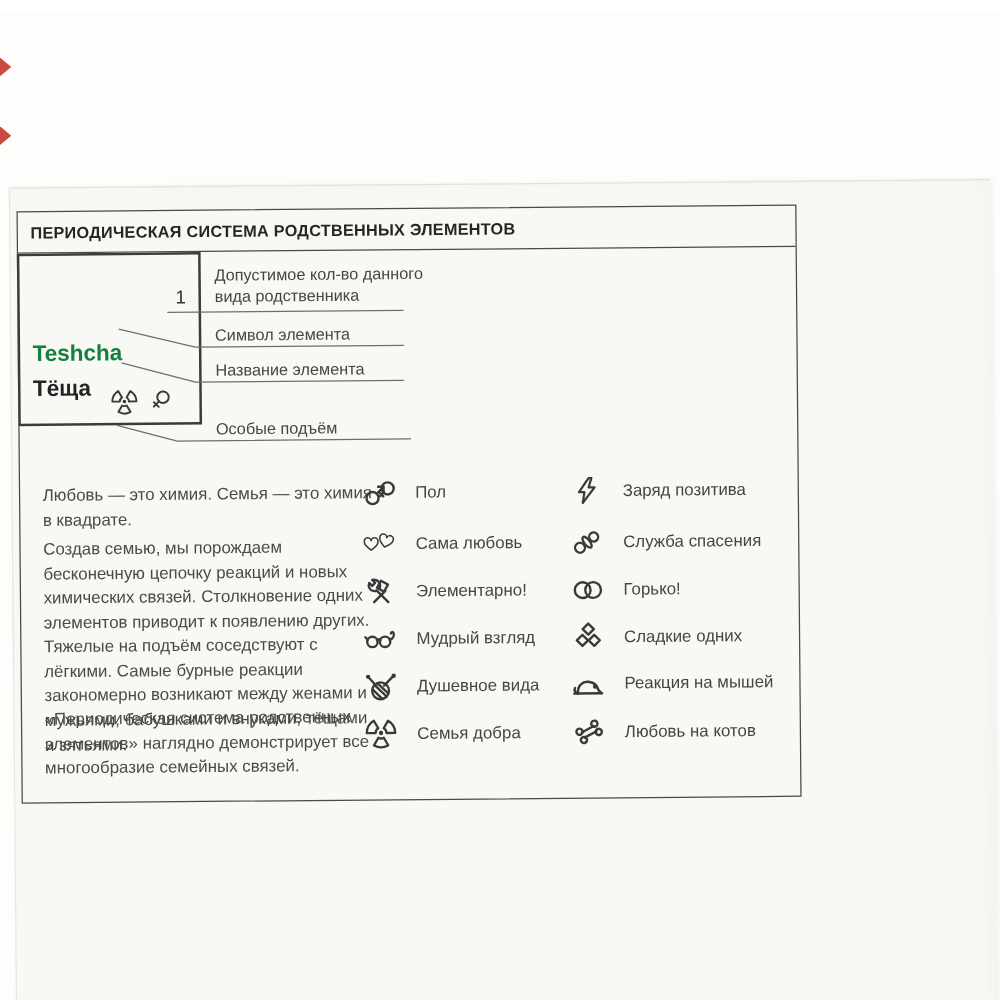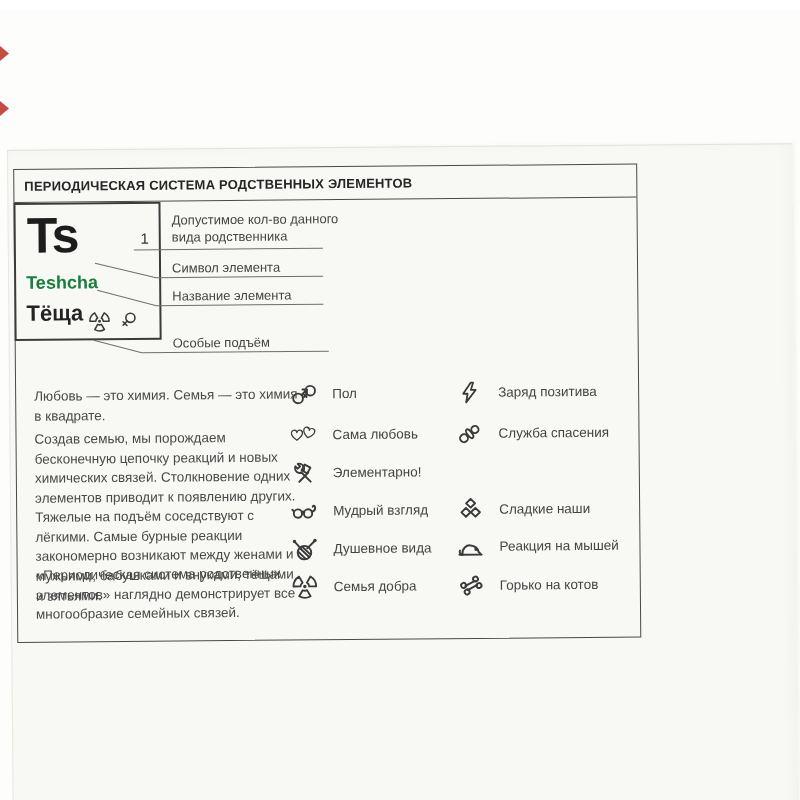--- a/index.html
+++ b/index.html
@@ -18,21 +18,21 @@
               display:flex;align-items:center;}
   .header-row .t{font-size:13px;font-weight:bold;color:#262626;letter-spacing:.2px;
                  padding-left:10px;}
   
   .ts-cell{position:absolute;left:-1px;top:33px;width:147px;height:138px;
            border:2px solid #3b3b3b;box-sizing:border-box;background:#f8f8f5;}
   .ts-symbol{position:absolute;left:11px;top:2px;font-size:50px;font-weight:800;
              letter-spacing:-2px;color:#1d1d1d;}
   .ts-count{position:absolute;right:10px;top:26px;font-size:15px;color:#333;}
   .ts-latin{position:absolute;left:10px;top:68px;font-size:18px;font-weight:bold;color:#15803d;}
-  .ts-cyr{position:absolute;left:10px;top:96px;font-size:22px;font-weight:bold;color:#232323;}
+  .ts-cyr{position:absolute;left:10px;top:96px;font-size:18px;font-weight:bold;color:#232323;}
   .ts-icons{position:absolute;left:72px;top:106px;display:flex;gap:6px;align-items:center;}
   
   .ann{position:absolute;font-size:13px;color:#454545;line-height:1.3;}
   .ann-lines{position:absolute;left:0;top:33px;pointer-events:none;}
   
   .intro{position:absolute;left:18px;width:264px;font-size:13.5px;line-height:1.45;color:#4a4a4a;}
   
   .legend-item{position:absolute;height:30px;display:flex;align-items:center;}
   .legend-item .ic{width:30px;display:flex;justify-content:center;align-items:center;}
   .legend-item .lb{margin-left:14px;font-size:13.5px;color:#454545;white-space:nowrap;}
@@ -57,21 +57,20 @@
   <div class="ghost-box" style="left:300px;top:588px;width:330px;height:38px"></div>
 
   <div class="card">
     <div class="frame">
 
       <div class="header-row">
         <span class="t">ПЕРИОДИЧЕСКАЯ СИСТЕМА РОДСТВЕННЫХ ЭЛЕМЕНТОВ</span>
       </div>
 
       <div class="ts-cell">
-        <div class="ts-symbol">Ts</div>
         <div class="ts-count">1</div>
         <div class="ts-latin">Teshcha</div>
         <div class="ts-cyr">Тёща</div>
         <div class="ts-icons">
           <span>
             <svg class="icn" width="22" height="22" viewBox="0 0 24 24" stroke-width="1.5">
               <g transform="rotate(60 12 12)">
                 <path d="M10 8.54 L6.75 2.91 A10.5 10.5 0 0 1 17.25 2.91 L14 8.54 A4 4 0 0 0 10 8.54 Z"></path>
                 <path d="M16 12 L22.5 12 A10.5 10.5 0 0 1 17.25 21.09 L14 15.46 A4 4 0 0 0 16 12 Z"></path>
                 <path d="M10 15.46 L6.75 21.09 A10.5 10.5 0 0 1 1.5 12 L8 12 A4 4 0 0 0 10 15.46 Z"></path>
@@ -192,29 +191,38 @@
           <svg class="icn" width="27" height="27" viewBox="0 0 24 24" stroke-width="2">
             <g transform="rotate(-38 12 12)">
               <circle cx="5.2" cy="12" r="3.5"></circle>
               <ellipse cx="11.6" cy="12" rx="2" ry="4.6"></ellipse>
               <circle cx="17.6" cy="12" r="3.2"></circle>
             </g>
           </svg>
         </span>
         <span class="lb">Служба спасения</span>
       </div>
+      <div class="legend-item" style="left:438px;top:290px">
+        <span class="ic">
+          <svg class="icn" width="27" height="27" viewBox="0 0 24 24" stroke-width="2">
+            <circle cx="8.3" cy="12.5" r="5.6"></circle>
+              <circle cx="15.7" cy="12.5" r="5.6"></circle>
+          </svg>
+        </span>
+        <span class="lb">Горько!</span>
+      </div>
       <div class="legend-item" style="left:438px;top:328px">
         <span class="ic">
           <svg class="icn" width="27" height="27" viewBox="0 0 24 24">
             <path d="M12 2.6 L16 6.5 L12 10.4 L8 6.5 Z"></path>
             <path d="M7.8 10.6 L11.8 14.5 L7.8 18.4 L3.8 14.5 Z"></path>
             <path d="M16.2 10.6 L20.2 14.5 L16.2 18.4 L12.2 14.5 Z"></path>
           </svg>
         </span>
-        <span class="lb">Сладкие наши</span>
+        <span class="lb">Сладкие одних</span>
       </div>
       <div class="legend-item" style="left:438px;top:365px">
         <span class="ic">
           <svg class="icn" width="28" height="28" viewBox="0 0 24 24">
             <path d="M2.5 19.5 L21.5 19.5"></path>
             <path d="M5 19.5 C4.6 13.8 8.6 11.2 12 11.5 C15.8 11.8 18.2 14 19 17.2 L21 19.3"></path>
             <path d="M5 19.5 C3 18.8 2.2 17.2 3 15.8"></path>
             <circle cx="16.8" cy="14.8" r="0.7" fill="#3a3a3a"></circle>
           </svg>
         </span>
@@ -226,18 +234,18 @@
             <g transform="rotate(-28 12 12)">
               <path d="M7.2 9.9 L16.8 9.9"></path>
                 <path d="M7.2 14.1 L16.8 14.1"></path>
               <circle cx="6" cy="8.7" r="2.2"></circle>
                 <circle cx="6" cy="15.3" r="2.2"></circle>
               <circle cx="18" cy="8.7" r="2.2"></circle>
                 <circle cx="18" cy="15.3" r="2.2"></circle>
             </g>
           </svg>
         </span>
-        <span class="lb">Горько на котов</span>
+        <span class="lb">Любовь на котов</span>
       </div>
 
     </div>
   </div>
 </div>
 
 </body></html>

